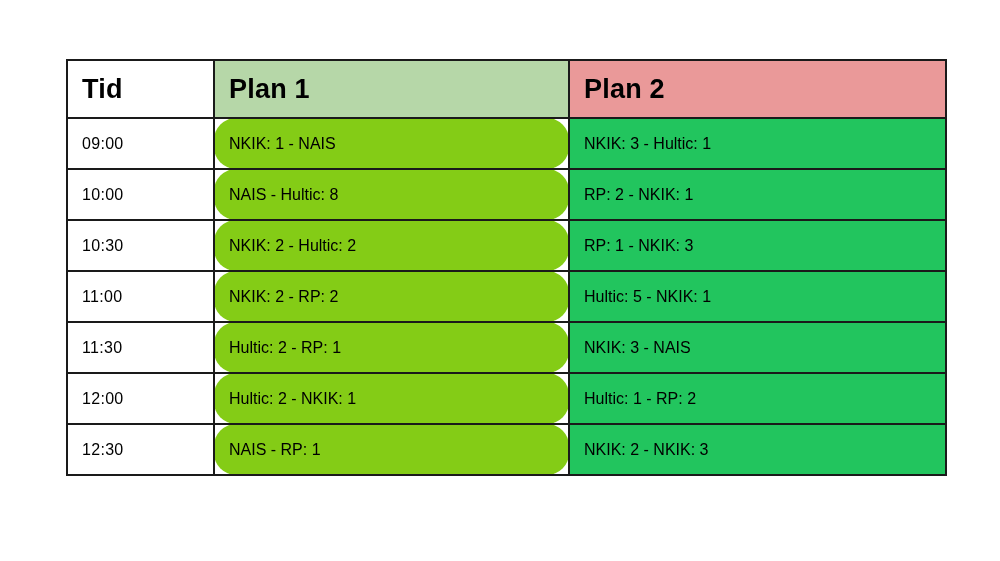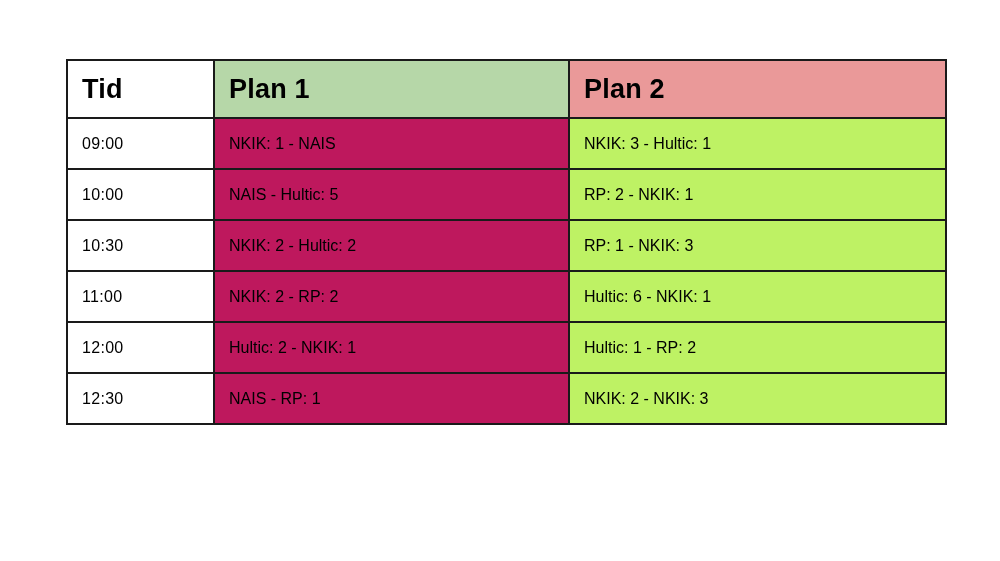--- a/index.html
+++ b/index.html
@@ -64,22 +64,22 @@
     height: 49px;
     font-size: 16px;
     font-weight: normal;
   }
   td.cell-time {
     background: #ffffff;
     font-weight: bold;
     font-size: 22px;
     letter-spacing: 0.3px;
   }
-  td.cell-plan1 { background: #be185d; }
-  td.cell-plan2 { background: #bef264; }
+  td.cell-plan1 { background: #84cc16; border-radius: 22px; }
+  td.cell-plan2 { background: #22c55e; }
 </style>
 </head>
 <body>
 
 <div id="page">
 
   <table id="schedule-table">
     <colgroup>
       <col class="col-time">
       <col class="col-plan1">
@@ -96,36 +96,41 @@
 
       <tr>
         <td class="cell-time">09:00</td>
         <td class="cell-plan1">NKIK: 1  -  NAIS</td>
         <td class="cell-plan2">NKIK: 3  -  Hultic: 1</td>
       </tr>
 
 
       <tr>
         <td class="cell-time">10:00</td>
-        <td class="cell-plan1">NAIS  -  Hultic: 5</td>
+        <td class="cell-plan1">NAIS  -  Hultic: 8</td>
         <td class="cell-plan2">RP: 2  -  NKIK: 1</td>
       </tr>
 
       <tr>
         <td class="cell-time">10:30</td>
         <td class="cell-plan1">NKIK: 2  -  Hultic: 2</td>
         <td class="cell-plan2">RP: 1  -  NKIK: 3</td>
       </tr>
 
       <tr>
         <td class="cell-time">11:00</td>
         <td class="cell-plan1">NKIK: 2  -  RP: 2</td>
-        <td class="cell-plan2">Hultic: 6  -  NKIK: 1</td>
+        <td class="cell-plan2">Hultic: 5  -  NKIK: 1</td>
       </tr>
 
+      <tr>
+        <td class="cell-time">11:30</td>
+        <td class="cell-plan1">Hultic: 2  -  RP: 1</td>
+        <td class="cell-plan2">NKIK: 3  -  NAIS</td>
+      </tr>
 
       <tr>
         <td class="cell-time">12:00</td>
         <td class="cell-plan1">Hultic: 2  -  NKIK: 1</td>
         <td class="cell-plan2">Hultic: 1  -  RP: 2</td>
       </tr>
 
       <tr>
         <td class="cell-time">12:30</td>
         <td class="cell-plan1">NAIS  -  RP: 1</td>

